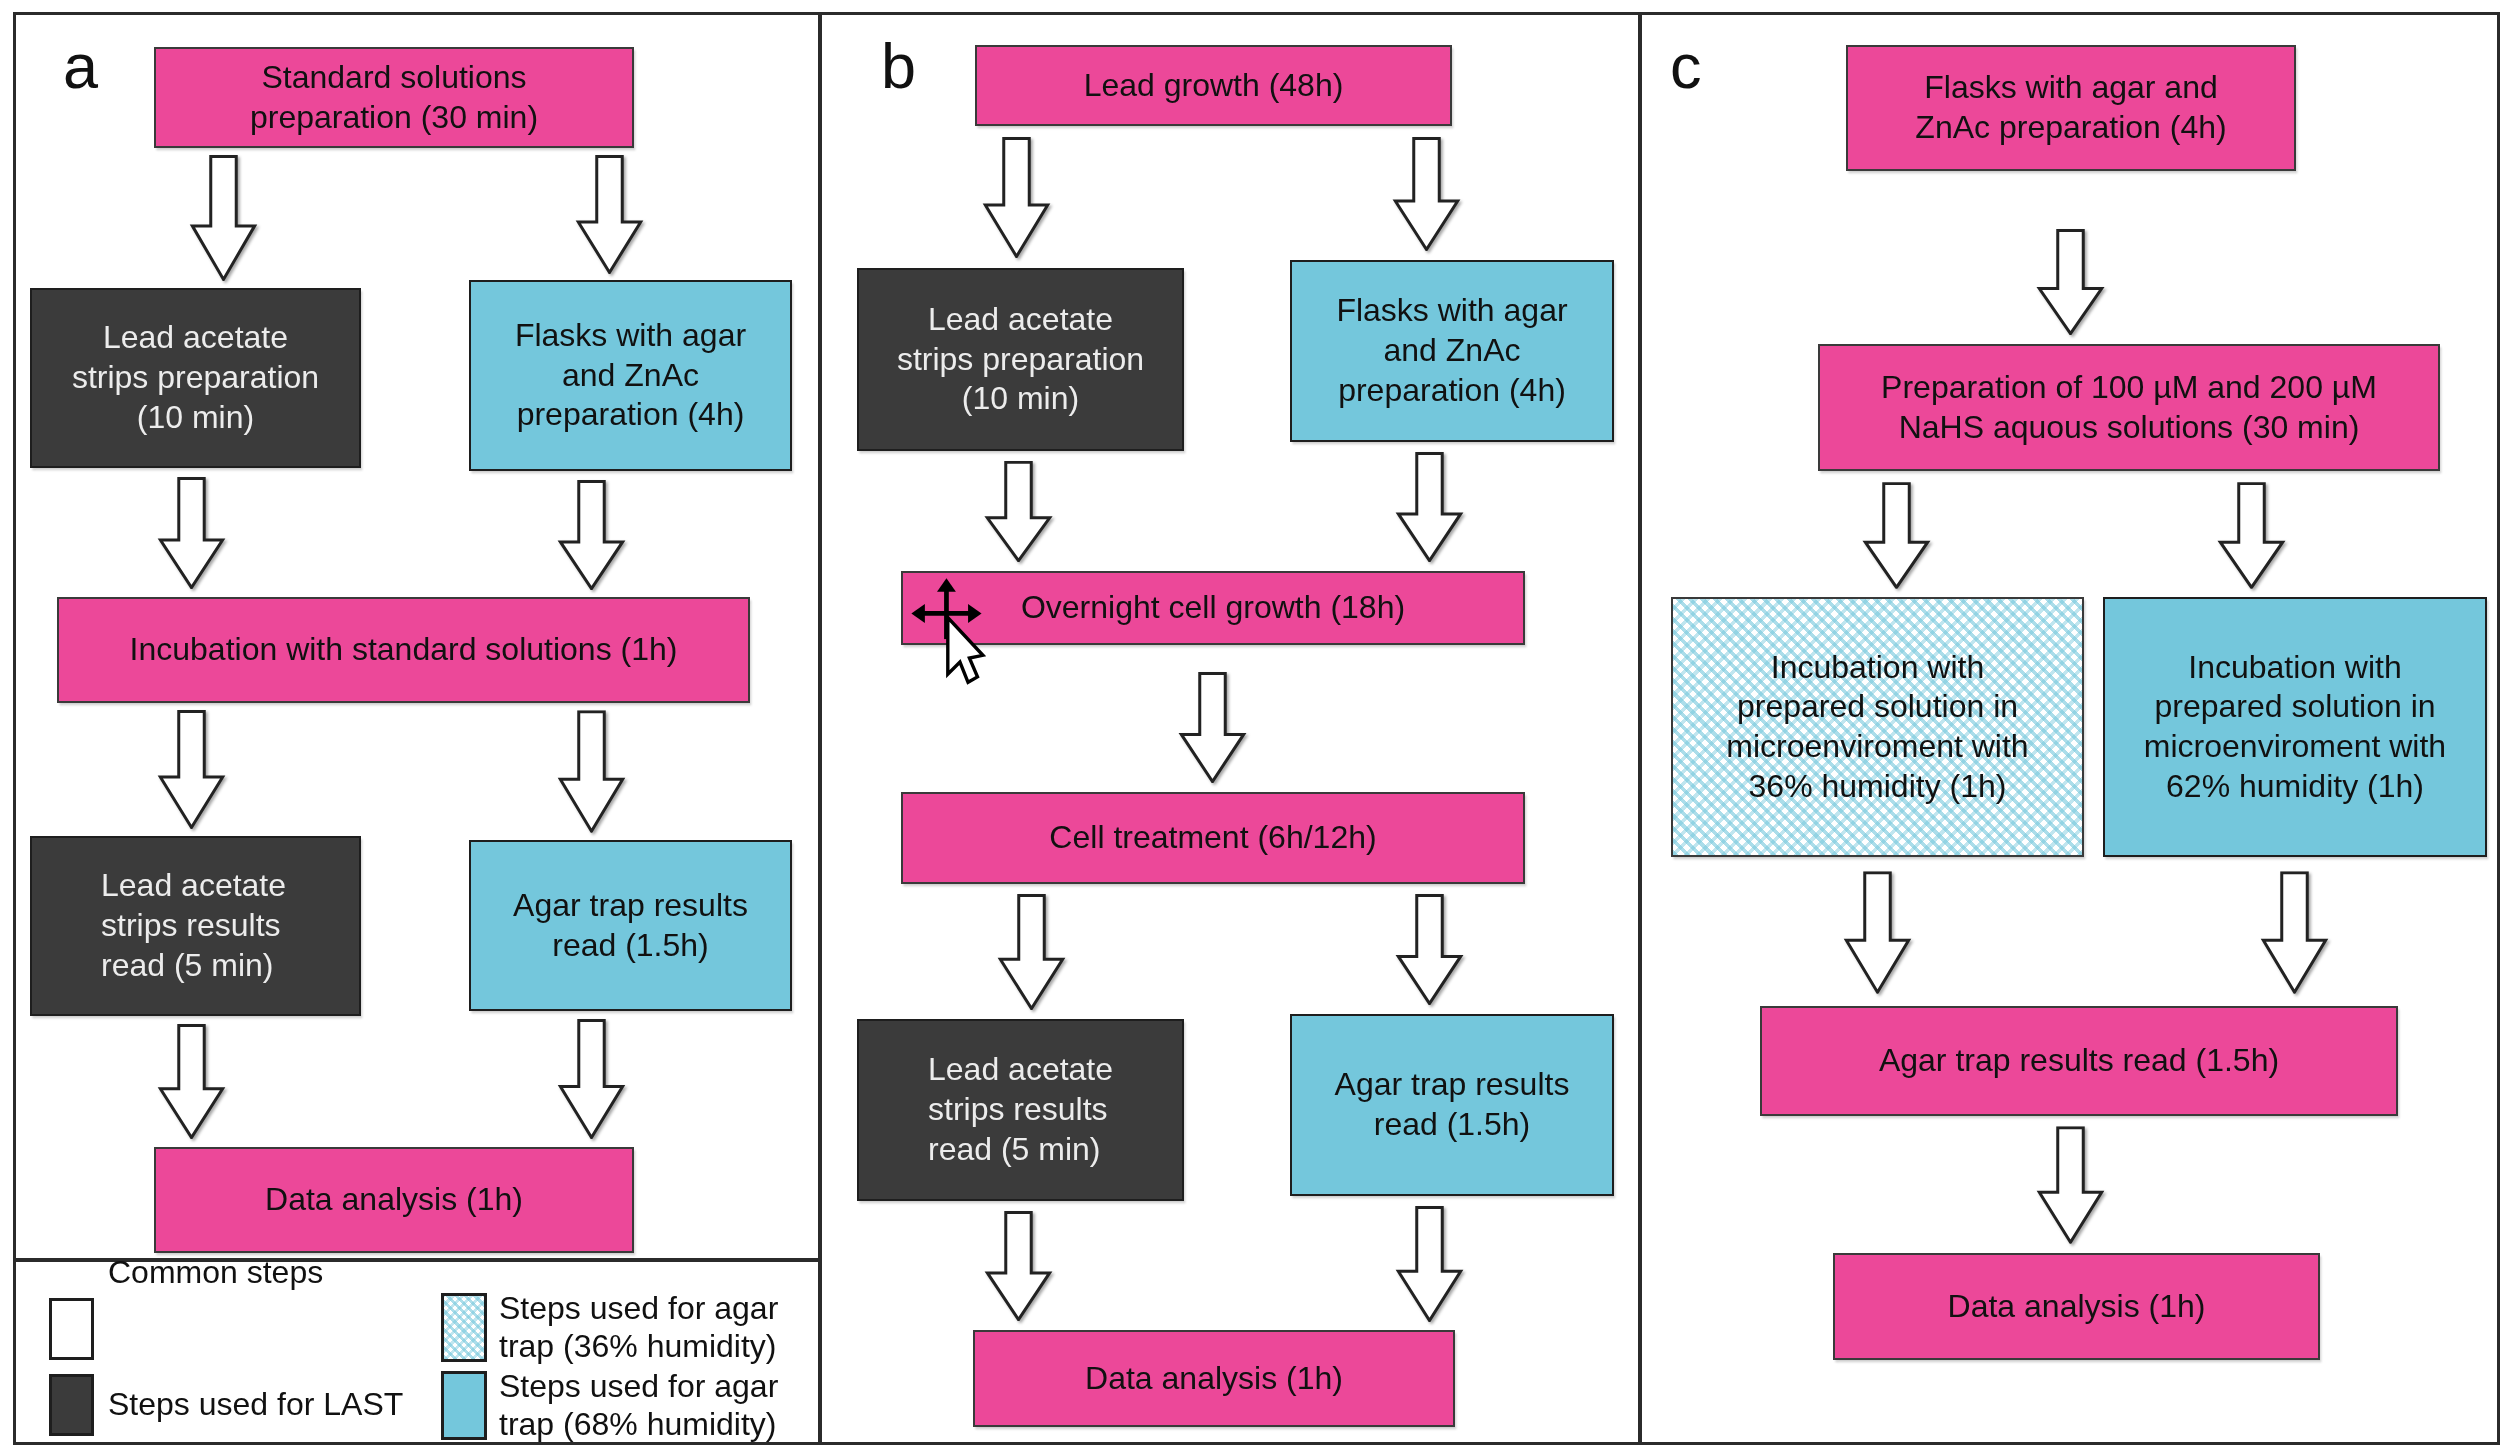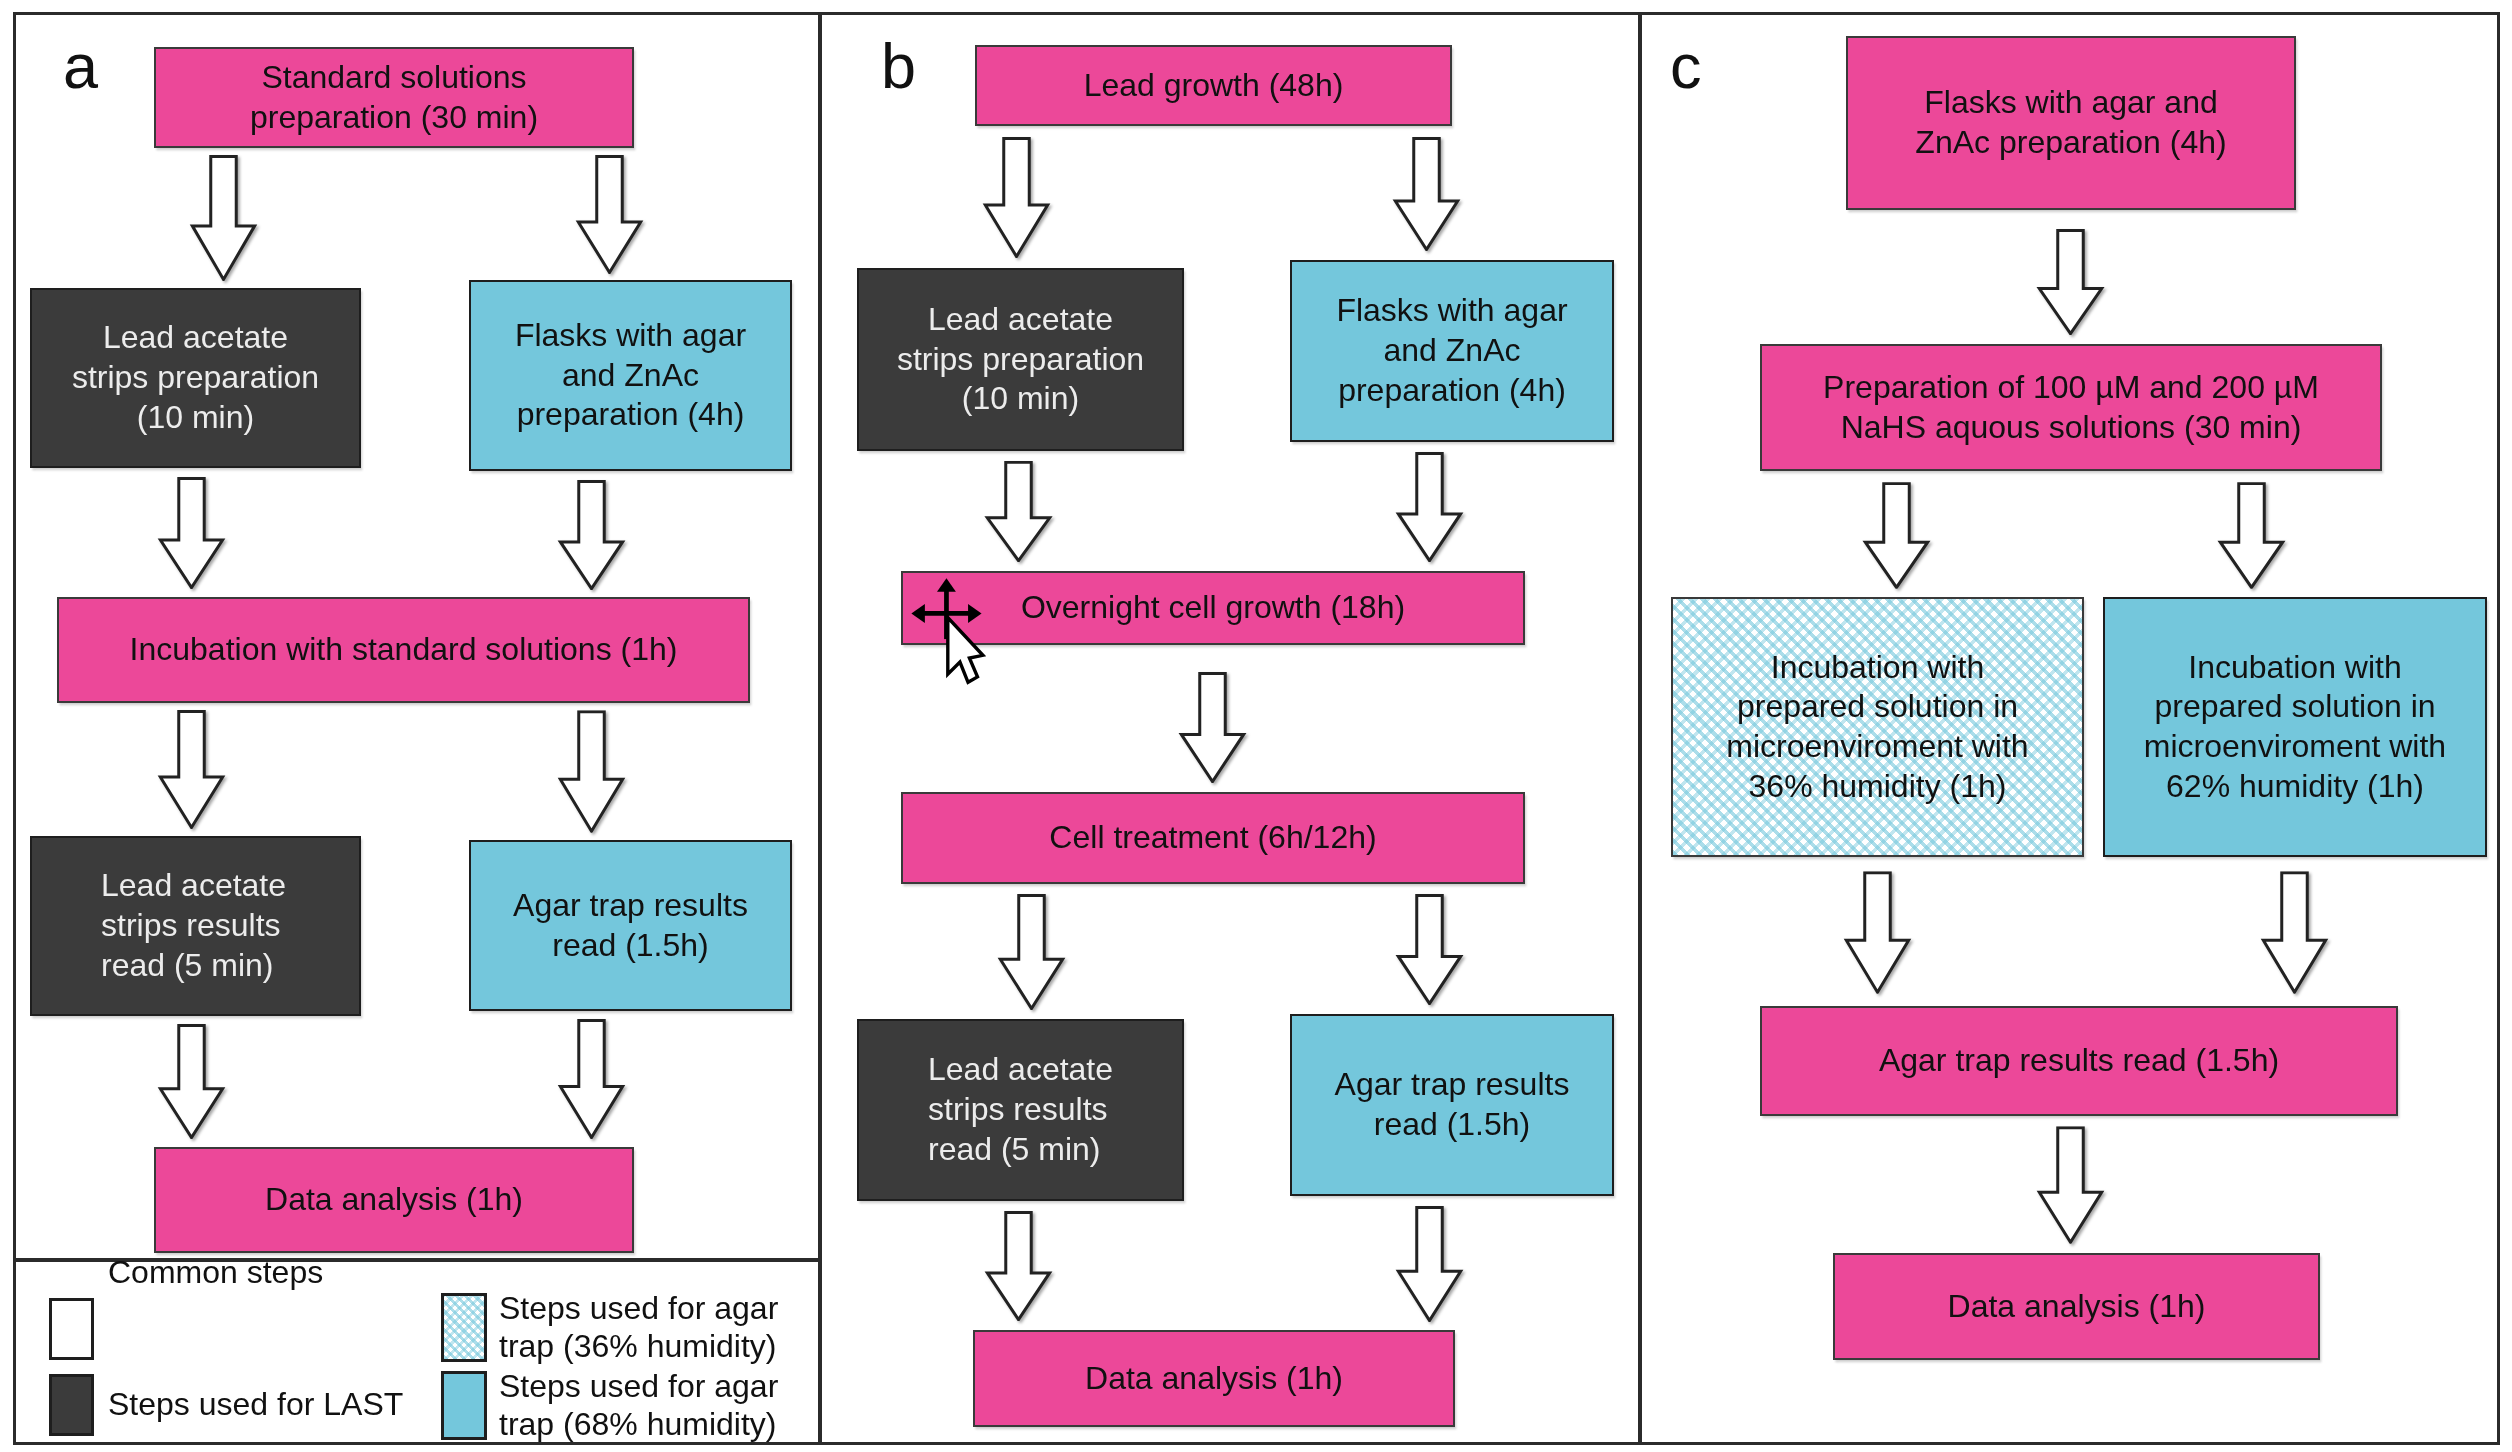--- a/index.html
+++ b/index.html
@@ -188,28 +188,28 @@
       <use href="#blockArrow"></use>
     </svg>
   <svg class="arrow" style="left:1387px;top:1206px;width:85px;height:116px" viewBox="0 0 118 161" width="85" height="116">
       <use href="#blockArrow"></use>
     </svg>
 
   <div class="box" style="left:973px;top:1330px;width:482px;height:97px">Data analysis (1h)</div>
 
   <div class="panel-label" style="left:1670px;top:35px">c</div>
 
-  <div class="box" style="left:1846px;top:36px;width:450px;height:174px">Flasks with agar and
+  <div class="box" style="left:1846px;top:45px;width:450px;height:126px">Flasks with agar and
 ZnAc preparation (4h)</div>
 
   <svg class="arrow" style="left:2028px;top:229px;width:85px;height:106px" viewBox="0 0 118 147" width="85" height="106">
       <use href="#blockArrow"></use>
     </svg>
 
-  <div class="box" style="left:1760px;top:344px;width:622px;height:127px">Preparation of 100 µM and 200 µM
+  <div class="box" style="left:1818px;top:344px;width:622px;height:127px">Preparation of 100 µM and 200 µM
 NaHS aquous solutions (30 min)</div>
 
   <svg class="arrow" style="left:1854px;top:482px;width:85px;height:107px" viewBox="0 0 118 148" width="85" height="107">
       <use href="#blockArrow"></use>
     </svg>
   <svg class="arrow" style="left:2209px;top:482px;width:85px;height:107px" viewBox="0 0 118 148" width="85" height="107">
       <use href="#blockArrow"></use>
     </svg>
 
   <div class="box hatch" style="left:1671px;top:597px;width:413px;height:260px">Incubation with

